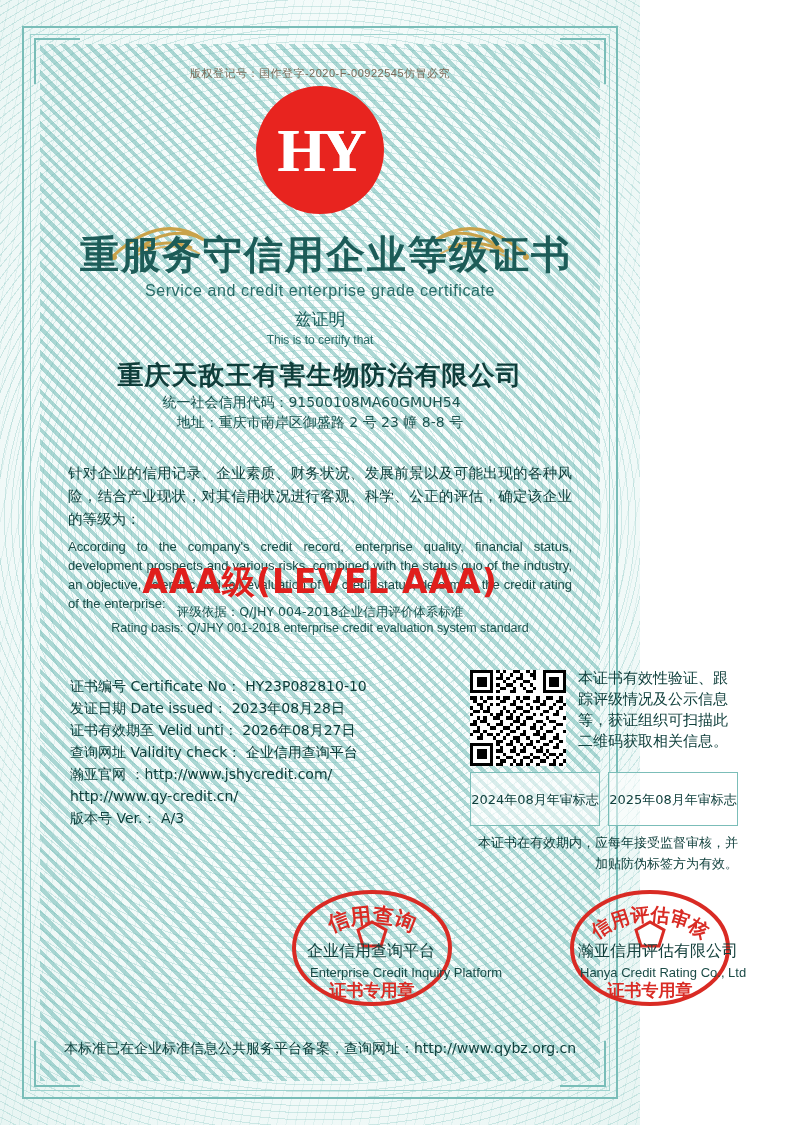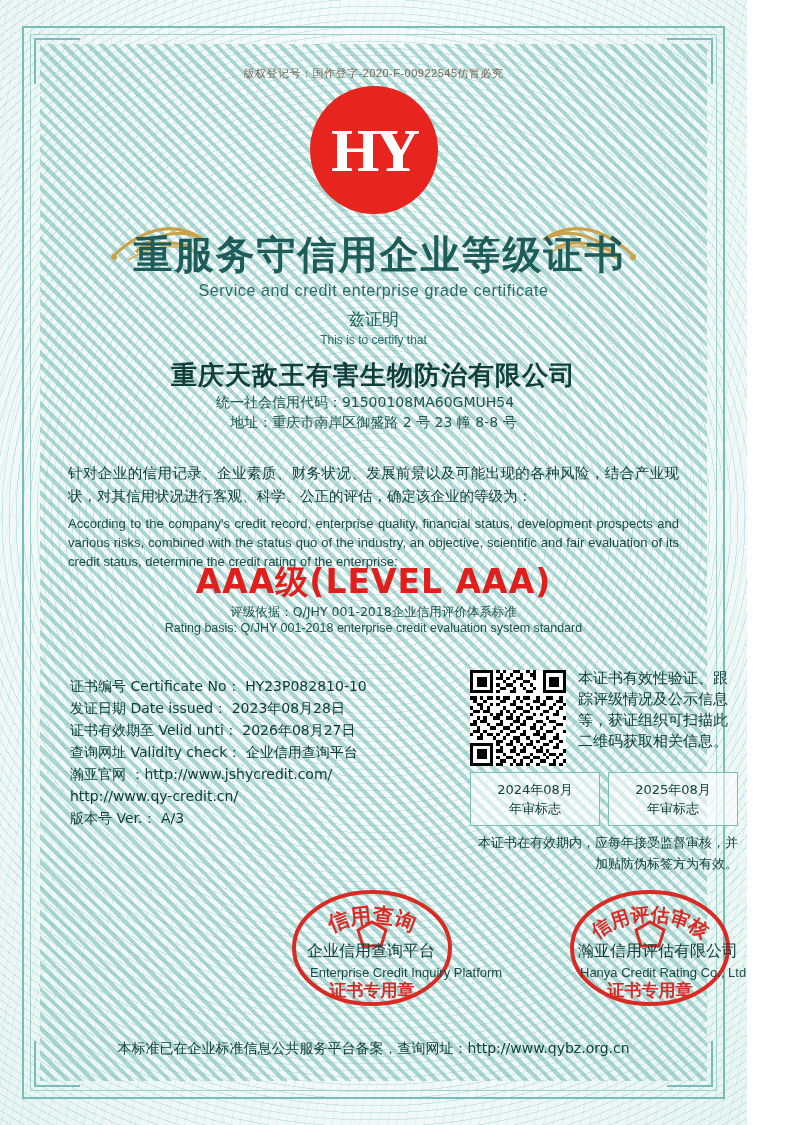--- a/index.html
+++ b/index.html
@@ -4,21 +4,21 @@
 <style>
   html,body{margin:0;padding:0;}
   body{
     width:800px;height:1125px;
     background:#ffffff;
     font-family:"Liberation Sans", sans-serif;
     overflow:hidden;
   }
   .cert{
     position:relative;
-    width:747px;height:1125px;
+    width:640px;height:1125px;
     background:
       radial-gradient(ellipse at 50% 45%, #ffffff 0%, #f4fbfa 55%, #e8f5f3 100%);
     box-sizing:border-box;
   }
   
   .guilloche{
     position:absolute;inset:0;
     background-image:
       repeating-radial-gradient(circle at 50% 46%, rgba(120,190,185,0.30) 0px, rgba(120,190,185,0.30) 1px, rgba(255,255,255,0) 1px, rgba(255,255,255,0) 7px),
       repeating-linear-gradient(102deg, rgba(130,195,190,0.16) 0px, rgba(130,195,190,0.16) 1px, rgba(255,255,255,0) 1px, rgba(255,255,255,0) 9px);
@@ -155,21 +155,21 @@
     font-family:"DejaVu Sans", sans-serif;
     text-align:left;
   }
 
   .year-boxes{
     position:absolute;left:470px;top:772px;width:268px;height:54px;
     display:flex;gap:8px;
   }
   .year-box{
     flex:1;border:1px solid #7bbdb8;background:rgba(255,255,255,0.55);
-    display:flex;flex-direction:column;align-items:center;justify-content:center;
+    display:flex;align-items:center;justify-content:center;
     font-size:13px;color:#11403d;line-height:19px;
     font-family:"DejaVu Sans", sans-serif;
   }
 
   .valid-note{
     position:absolute;left:470px;top:832px;width:268px;
     font-size:13px;line-height:21px;color:#11403d;text-align:right;
     font-family:"DejaVu Sans", sans-serif;
   }
 
@@ -251,21 +251,21 @@
     <div class="company">重庆天敌王有害生物防治有限公司</div>
     <div class="code-line">统一社会信用代码：91500108MA60GMUH54</div>
     <div class="addr-line">地址：重庆市南岸区御盛路 2 号 23 幢 8-8 号</div>
 
     <div class="para">
       <div class="cn">针对企业的信用记录、企业素质、财务状况、发展前景以及可能出现的各种风险，结合产业现状，对其信用状况进行客观、科学、公正的评估，确定该企业的等级为：</div>
       <div class="en">According to the company's credit record, enterprise quality, financial status, development prospects and various risks, combined with the status quo of the industry, an objective, scientific and fair evaluation of its credit status, determine the credit rating of the enterprise:</div>
     </div>
 
     <div class="level">AAA级(LEVEL AAA)</div>
-    <div class="basis-cn">评级依据：Q/JHY 001-2018企业信用评价体系标准</div>
+    <div class="basis-cn">评级依据：Q/JHY 004-2018企业信用评价体系标准</div>
     <div class="basis-en">Rating basis: Q/JHY 001-2018 enterprise credit evaluation system standard</div>
 
     <div class="info-block">
       <div class="info-row">
         <span class="lbl-cn">证书编号</span>
         <span class="lbl-en">Certificate No：</span>
         <span class="val">HY23P082810-10</span>
       </div>
       <div class="info-row">
         <span class="lbl-cn">发证日期</span>

